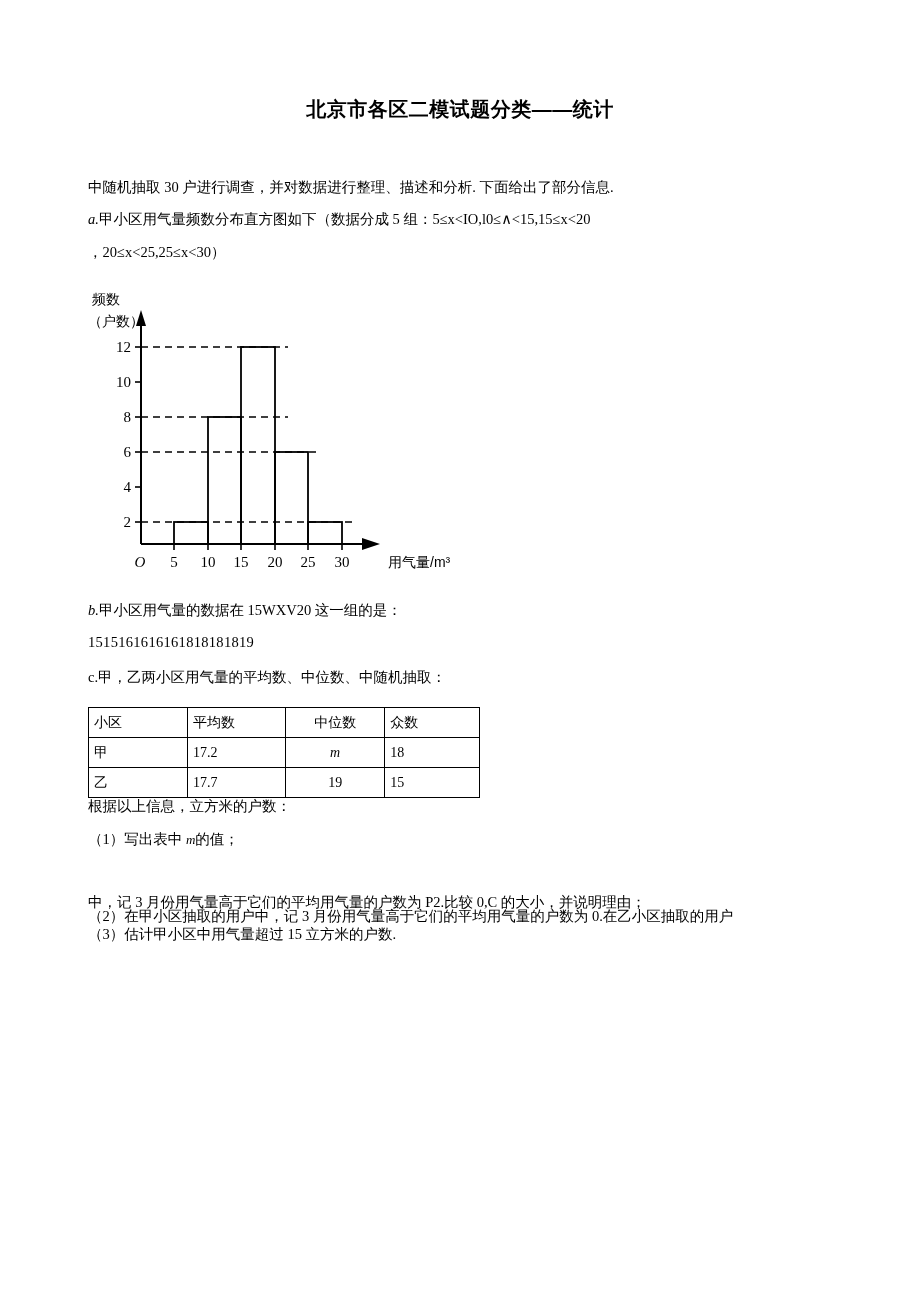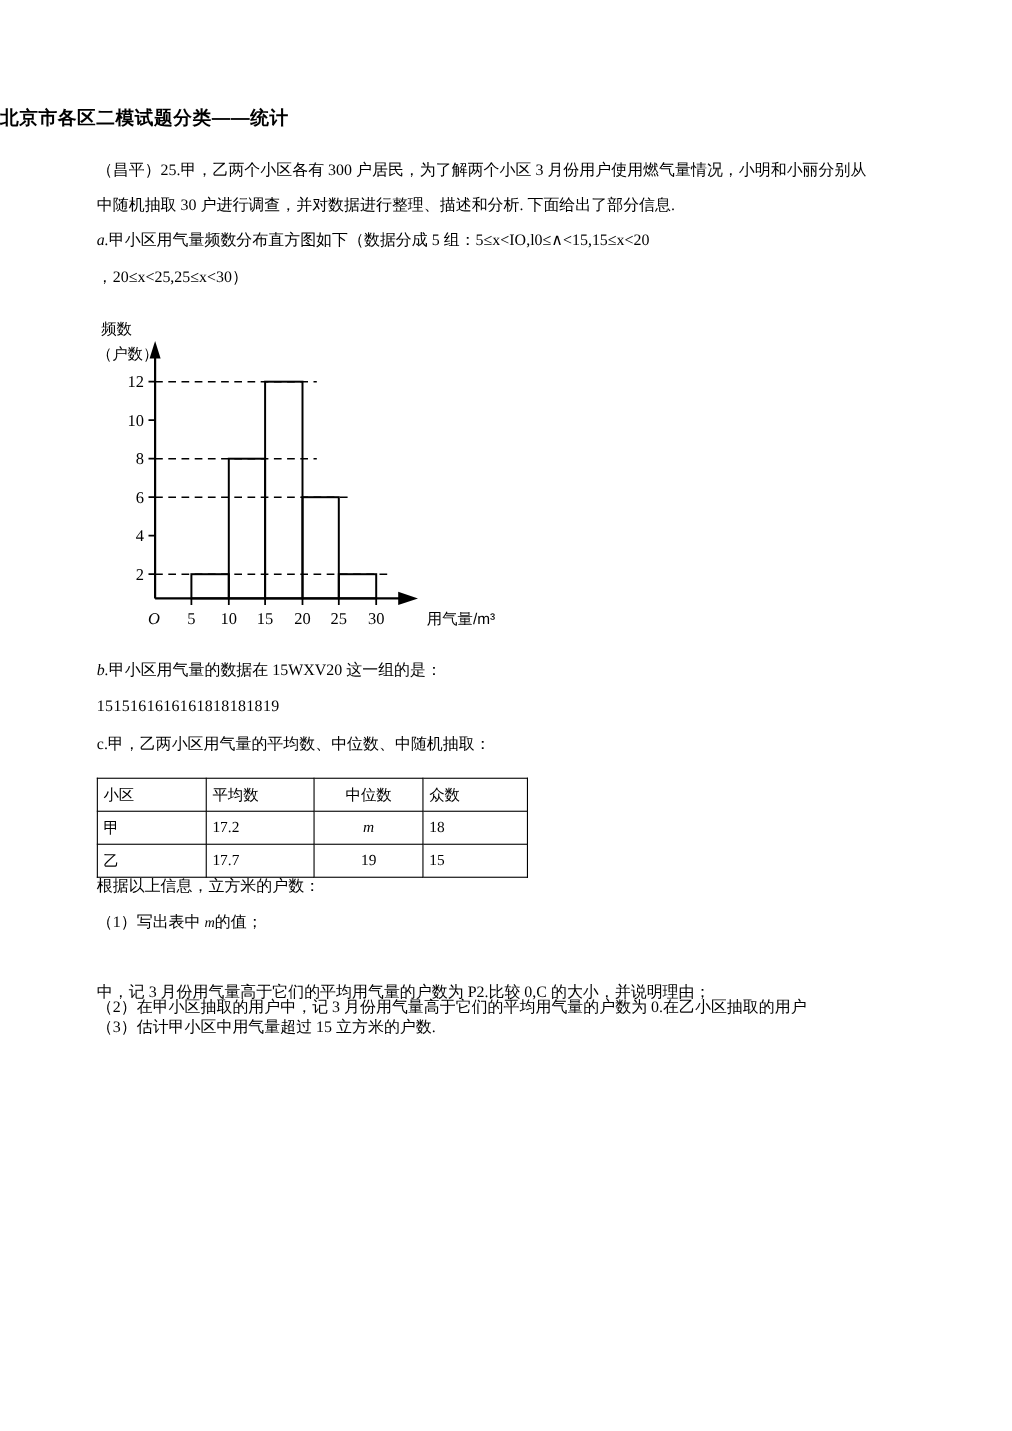--- a/index.html
+++ b/index.html
@@ -20,22 +20,22 @@
     position: absolute;
     left: 0; top: 0;
     width: 920px;
     height: 1301px;
   }
   .doc-title {
     position: absolute;
     left: 0;
     top: 96px;
     width: 920px;
-    text-align: left;
-    font-size: 17px;
+    text-align: center;
+    font-size: 20px;
     font-weight: 700;
     letter-spacing: 0.5px;
     font-family: "Liberation Sans", "DejaVu Sans", sans-serif;
   }
   .para {
     position: absolute;
     font-size: 14.5px;
     line-height: 1.0;
     white-space: nowrap;
     font-family: "Liberation Serif", "DejaVu Serif", serif;
@@ -80,21 +80,20 @@
   .stat-table td.c2 { width: 100px; text-align: center; }
   .stat-table td.c3 { width: 95px; }
 </style>
 </head>
 <body>
 
 <div class="page">
 
   <div class="doc-title">北京市各区二模试题分类——统计</div>
 
-  <div class="para" style="left:88px; top:148px;">（昌平）25.甲，乙两个小区各有 300 户居民，为了解两个小区 3 月份用户使用燃气量情况，小明和小丽分别从</div>
 
   <div class="para" style="left:88px; top:180px;">中随机抽取 30 户进行调查，并对数据进行整理、描述和分析. 下面给出了部分信息.</div>
 
   <div class="para" style="left:88px; top:212px;">
     <span class="ital">a.</span><span>甲小区用气量频数分布直方图如下（数据分成 5 组：5≤x&lt;IO,l0≤∧&lt;15,15≤x&lt;20</span>
   </div>
 
   <div class="para" style="left:88px; top:245px;">，20≤x&lt;25,25≤x&lt;30）</div>
 
   <div class="chart">

